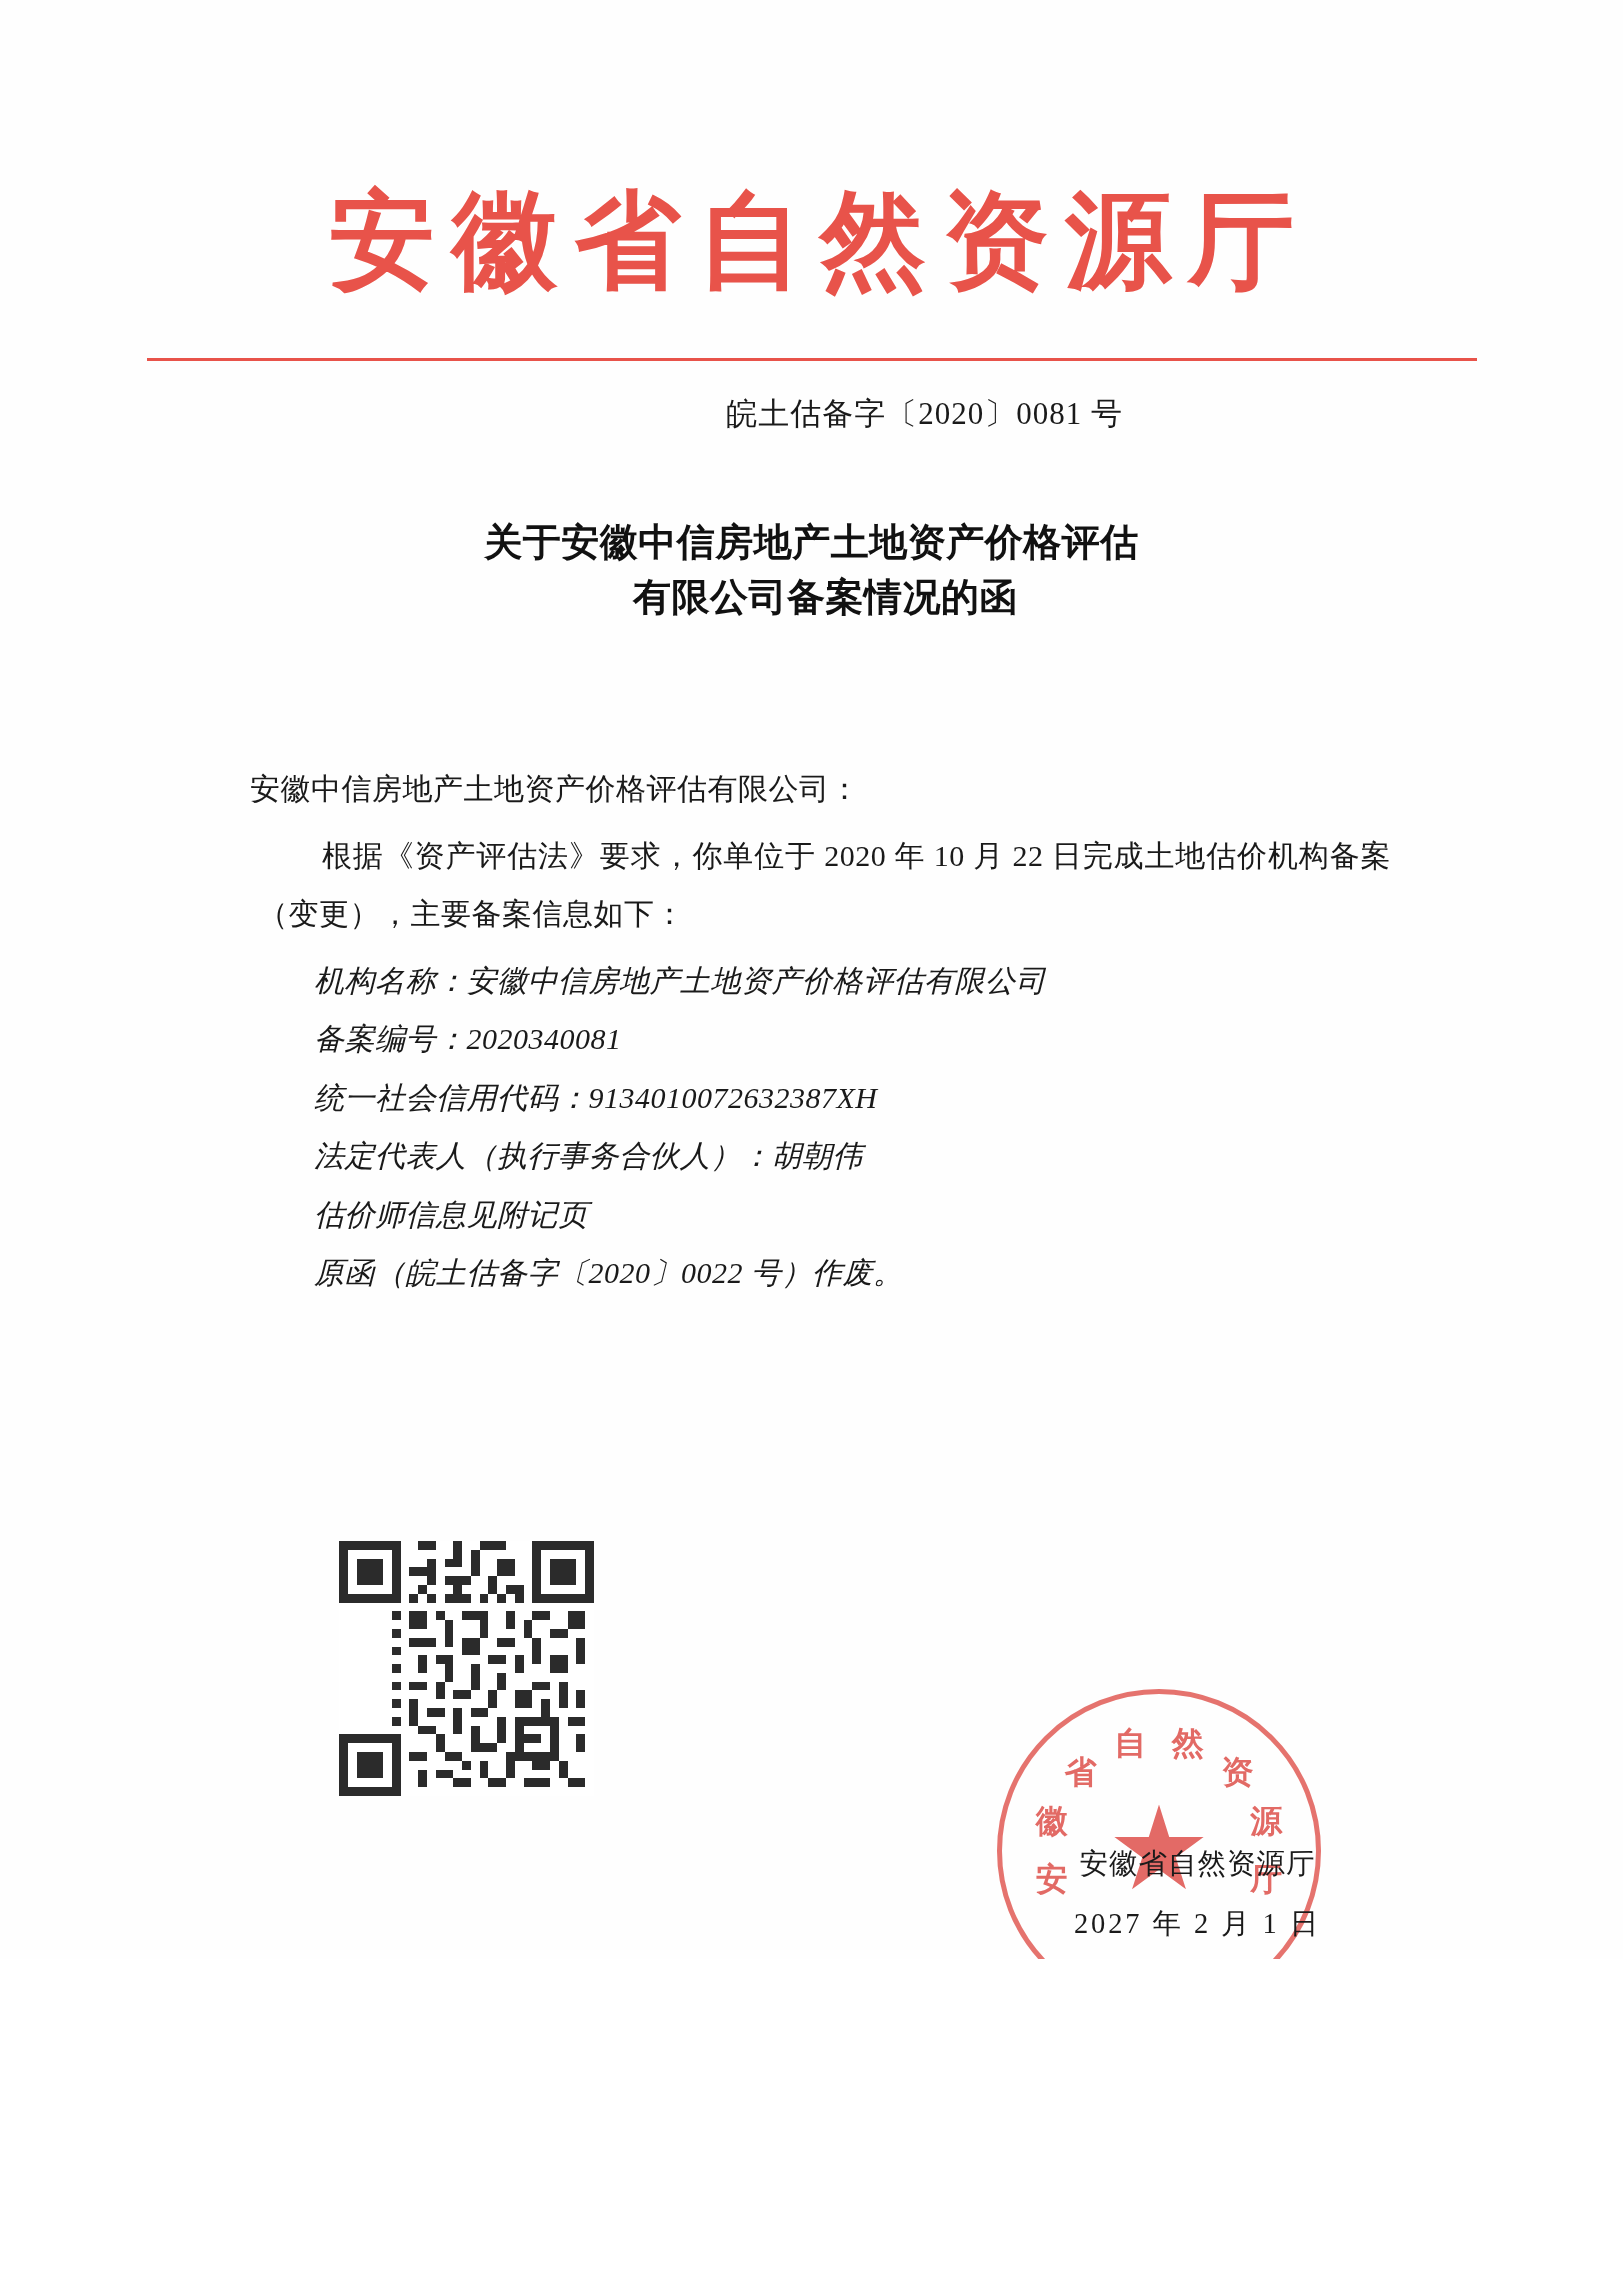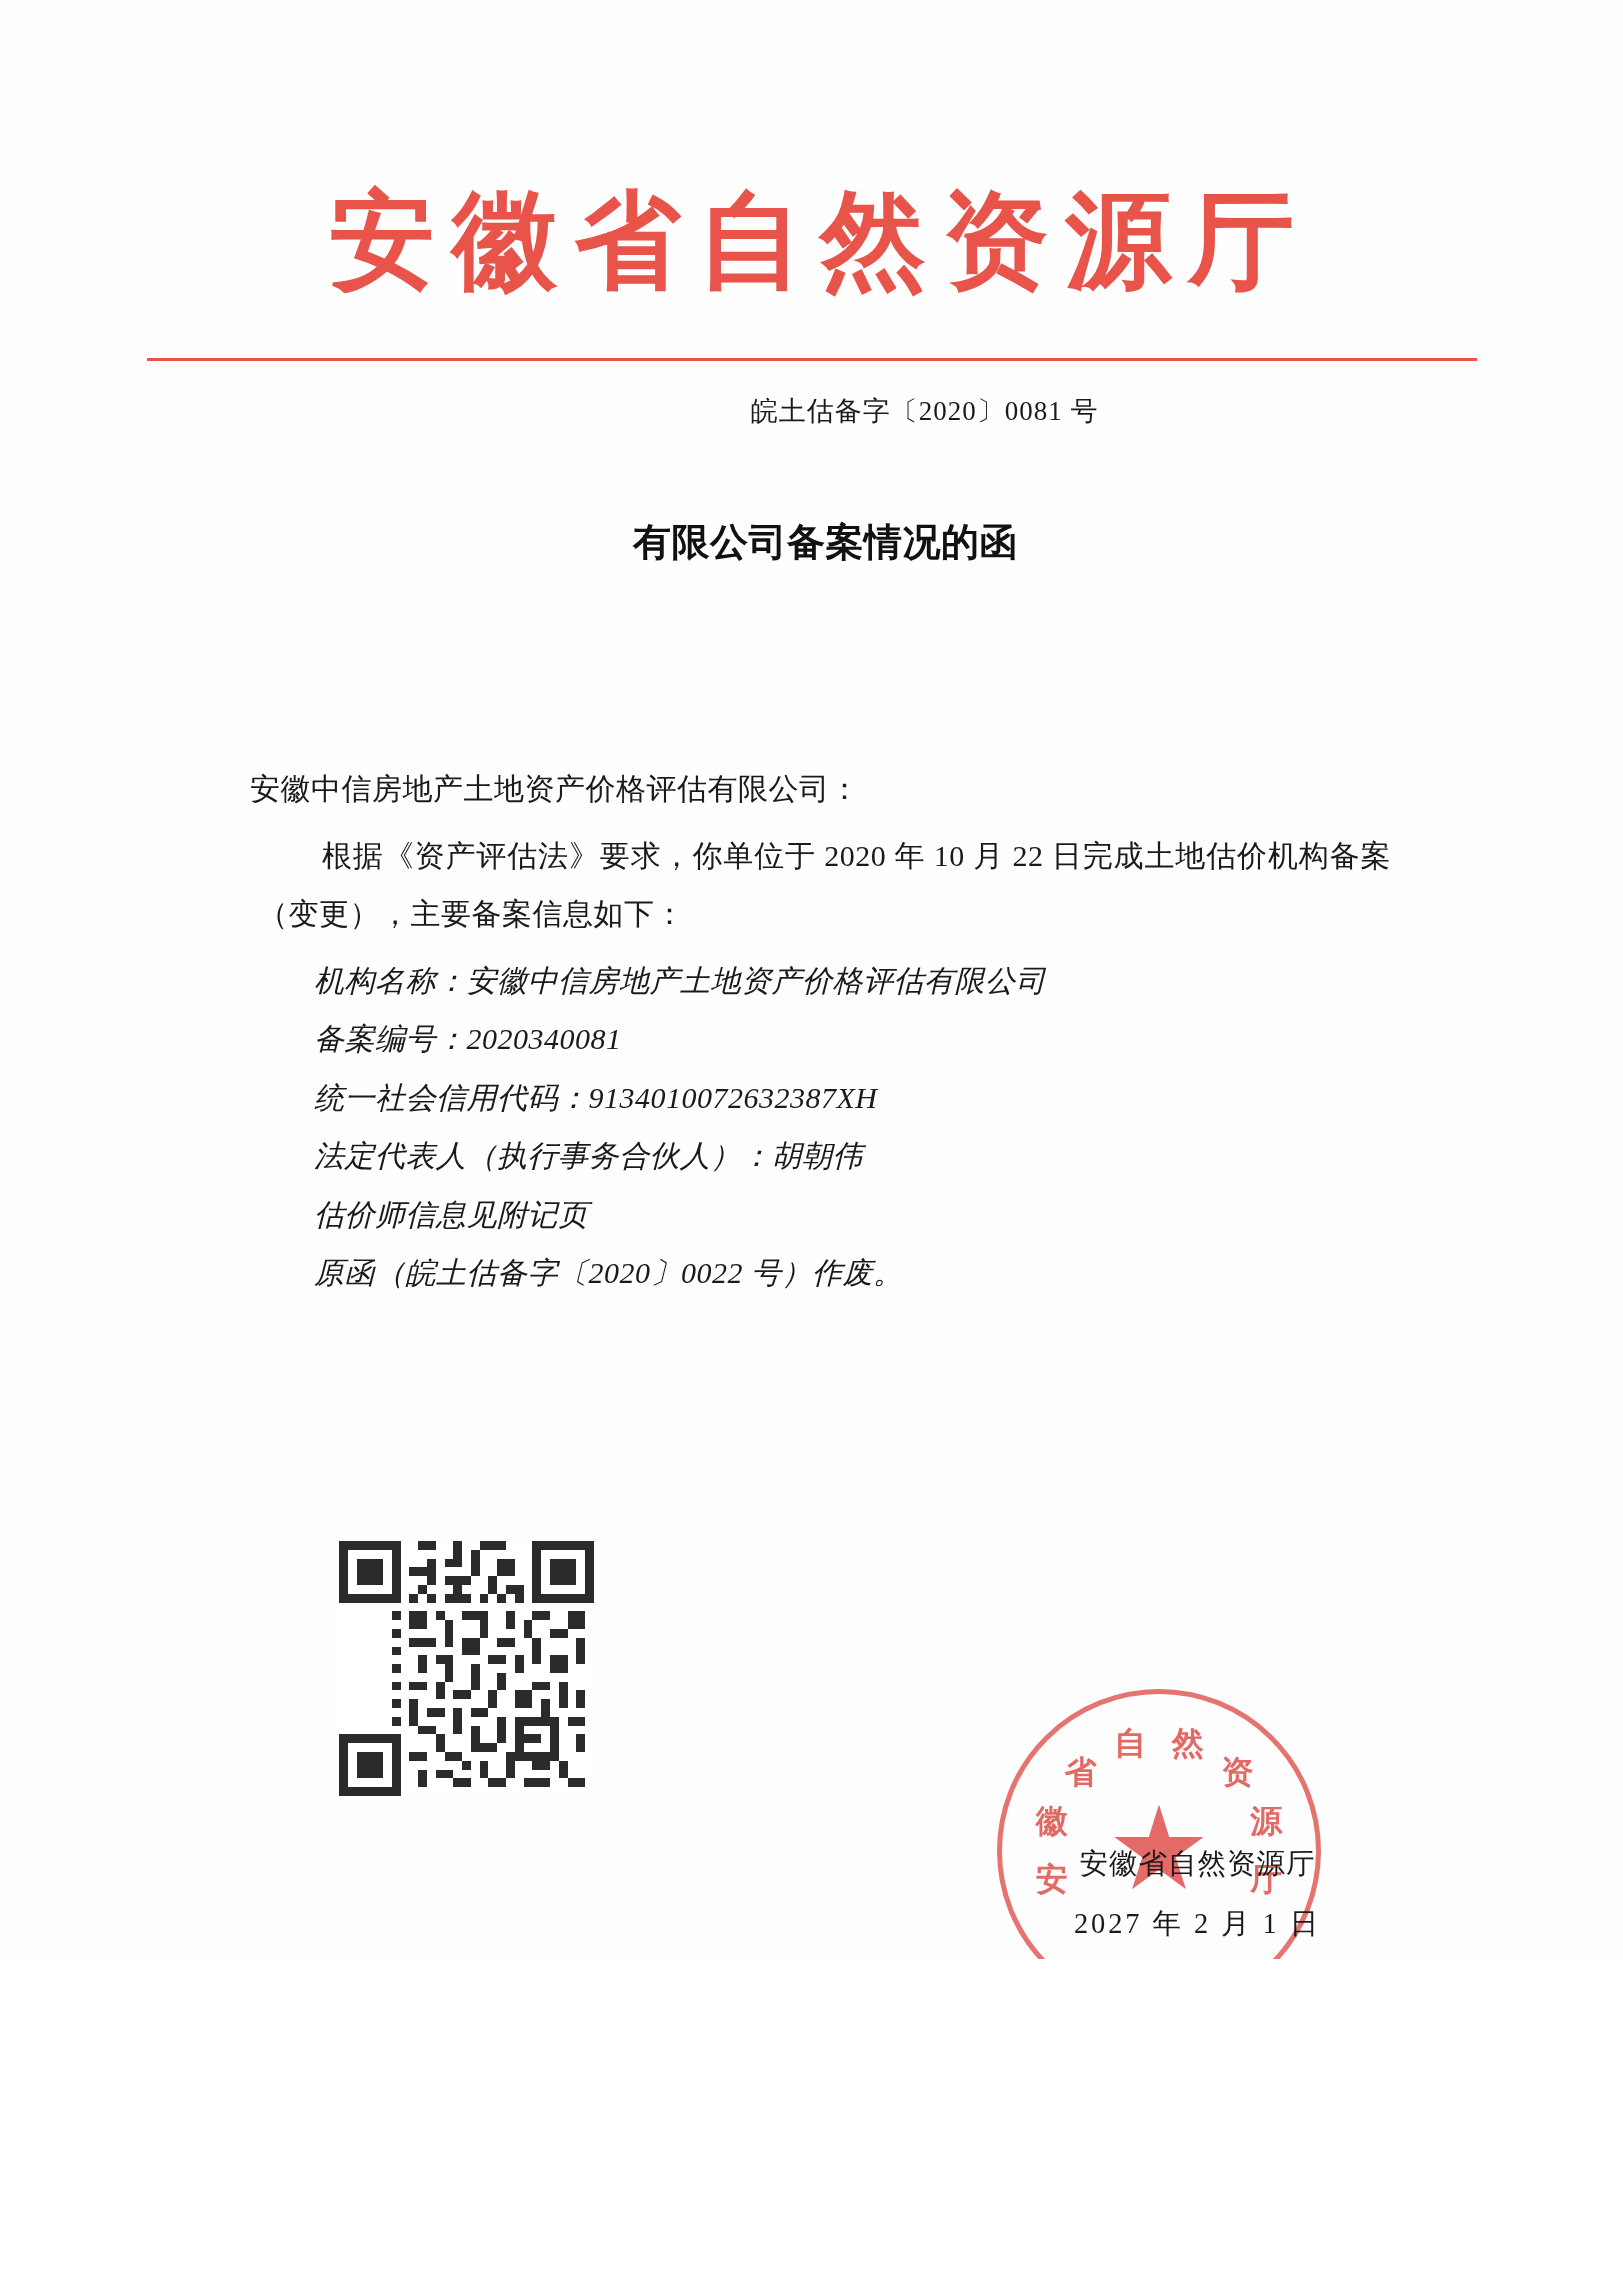--- a/index.html
+++ b/index.html
@@ -46,21 +46,21 @@
     background: #e8534a;
     top: 358px;
   }
 
   .doc-number {
     position: absolute;
     top: 393px;
     left: 0;
     width: 100%;
     text-align: center;
-    font-size: 27px;
+    font-size: 31px;
     letter-spacing: 1px;
     color: #1a1a1a;
     padding-left: 226px;
     box-sizing: border-box;
   }
 
   
   .doc-title {
     position: absolute;
     top: 515px;
@@ -185,20 +185,21 @@
 
   <div class="letterhead">
     <div class="letterhead-title">安徽省自然资源厅</div>
   </div>
 
   <div class="rule-top"></div>
 
   <div class="doc-number">皖土估备字〔2020〕0081 号</div>
 
   <div class="doc-title">
+    <span class="line1">关于安徽中信房地产土地资产价格评估</span>
     <span class="line2">有限公司备案情况的函</span>
   </div>
 
   <div class="body-block">
     <p class="salutation">安徽中信房地产土地资产价格评估有限公司：</p>
     <p class="para">根据《资产评估法》要求，你单位于 2020 年 10 月 22 日完成土地估价机构备案（变更），主要备案信息如下：</p>
     <p class="item">机构名称：安徽中信房地产土地资产价格评估有限公司</p>
     <p class="item item-mono">备案编号：2020340081</p>
     <p class="item item-mono">统一社会信用代码：9134010072632387XH</p>
     <p class="item">法定代表人（执行事务合伙人）：胡朝伟</p>

